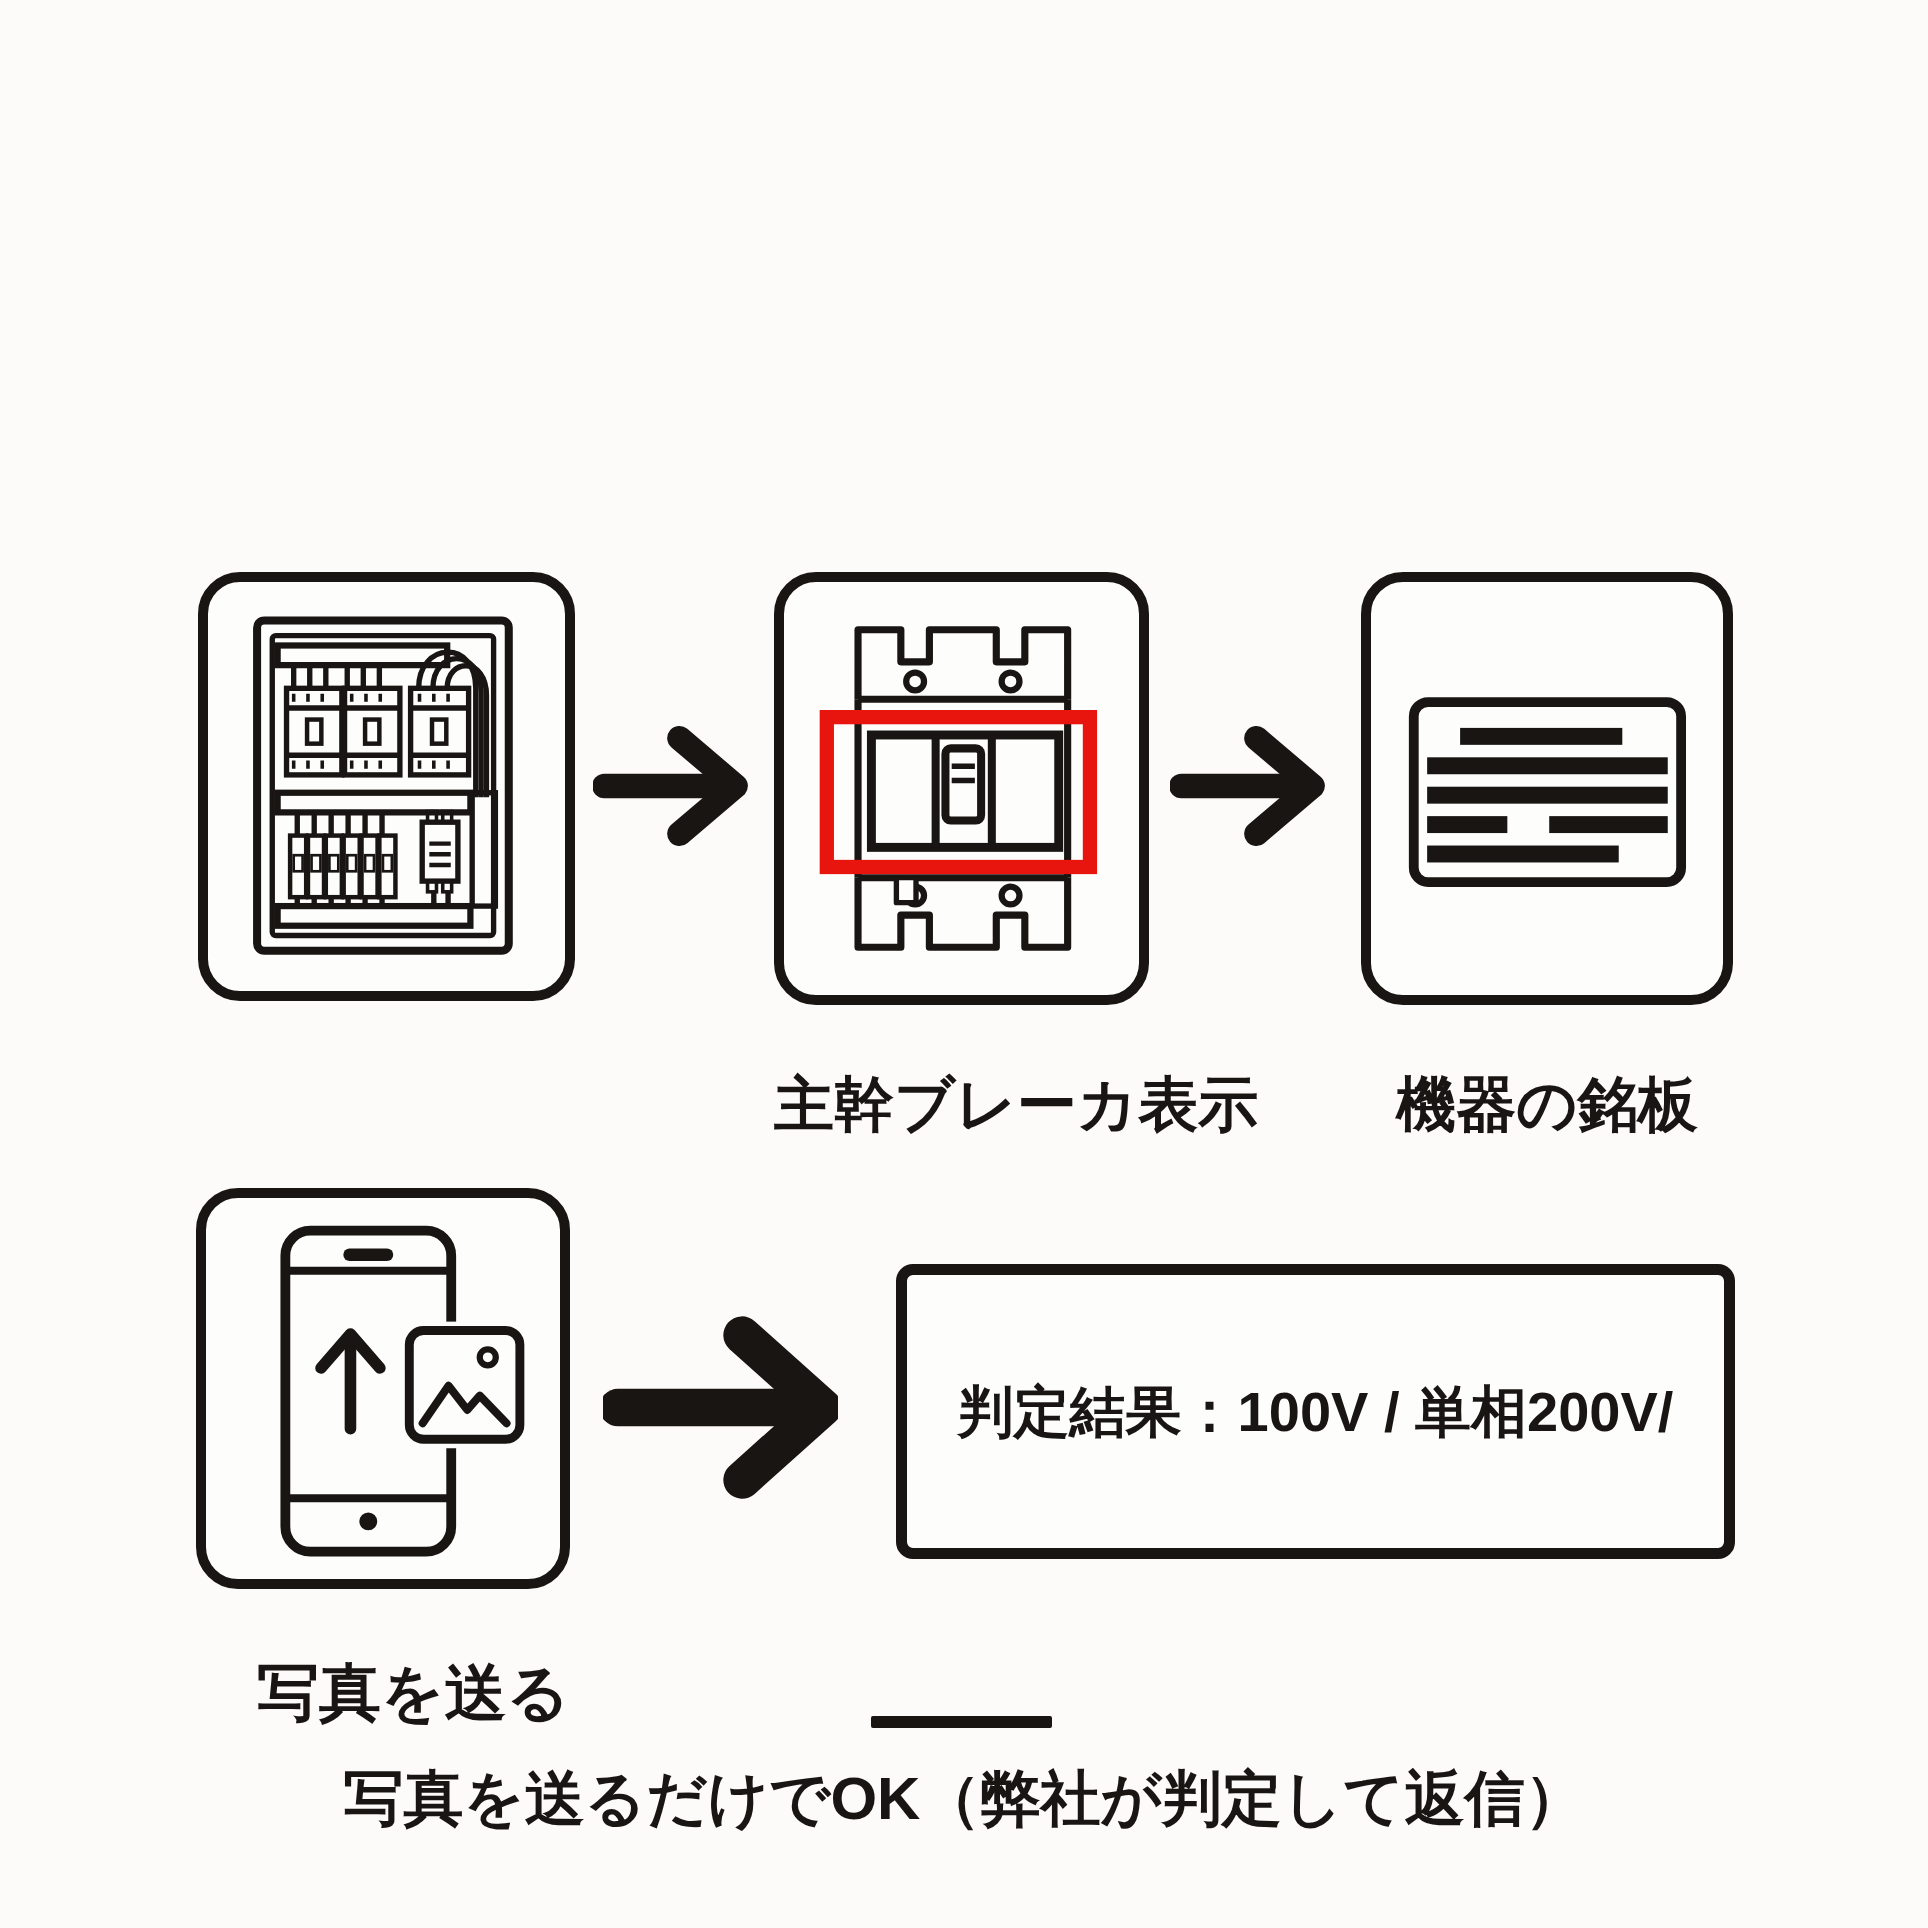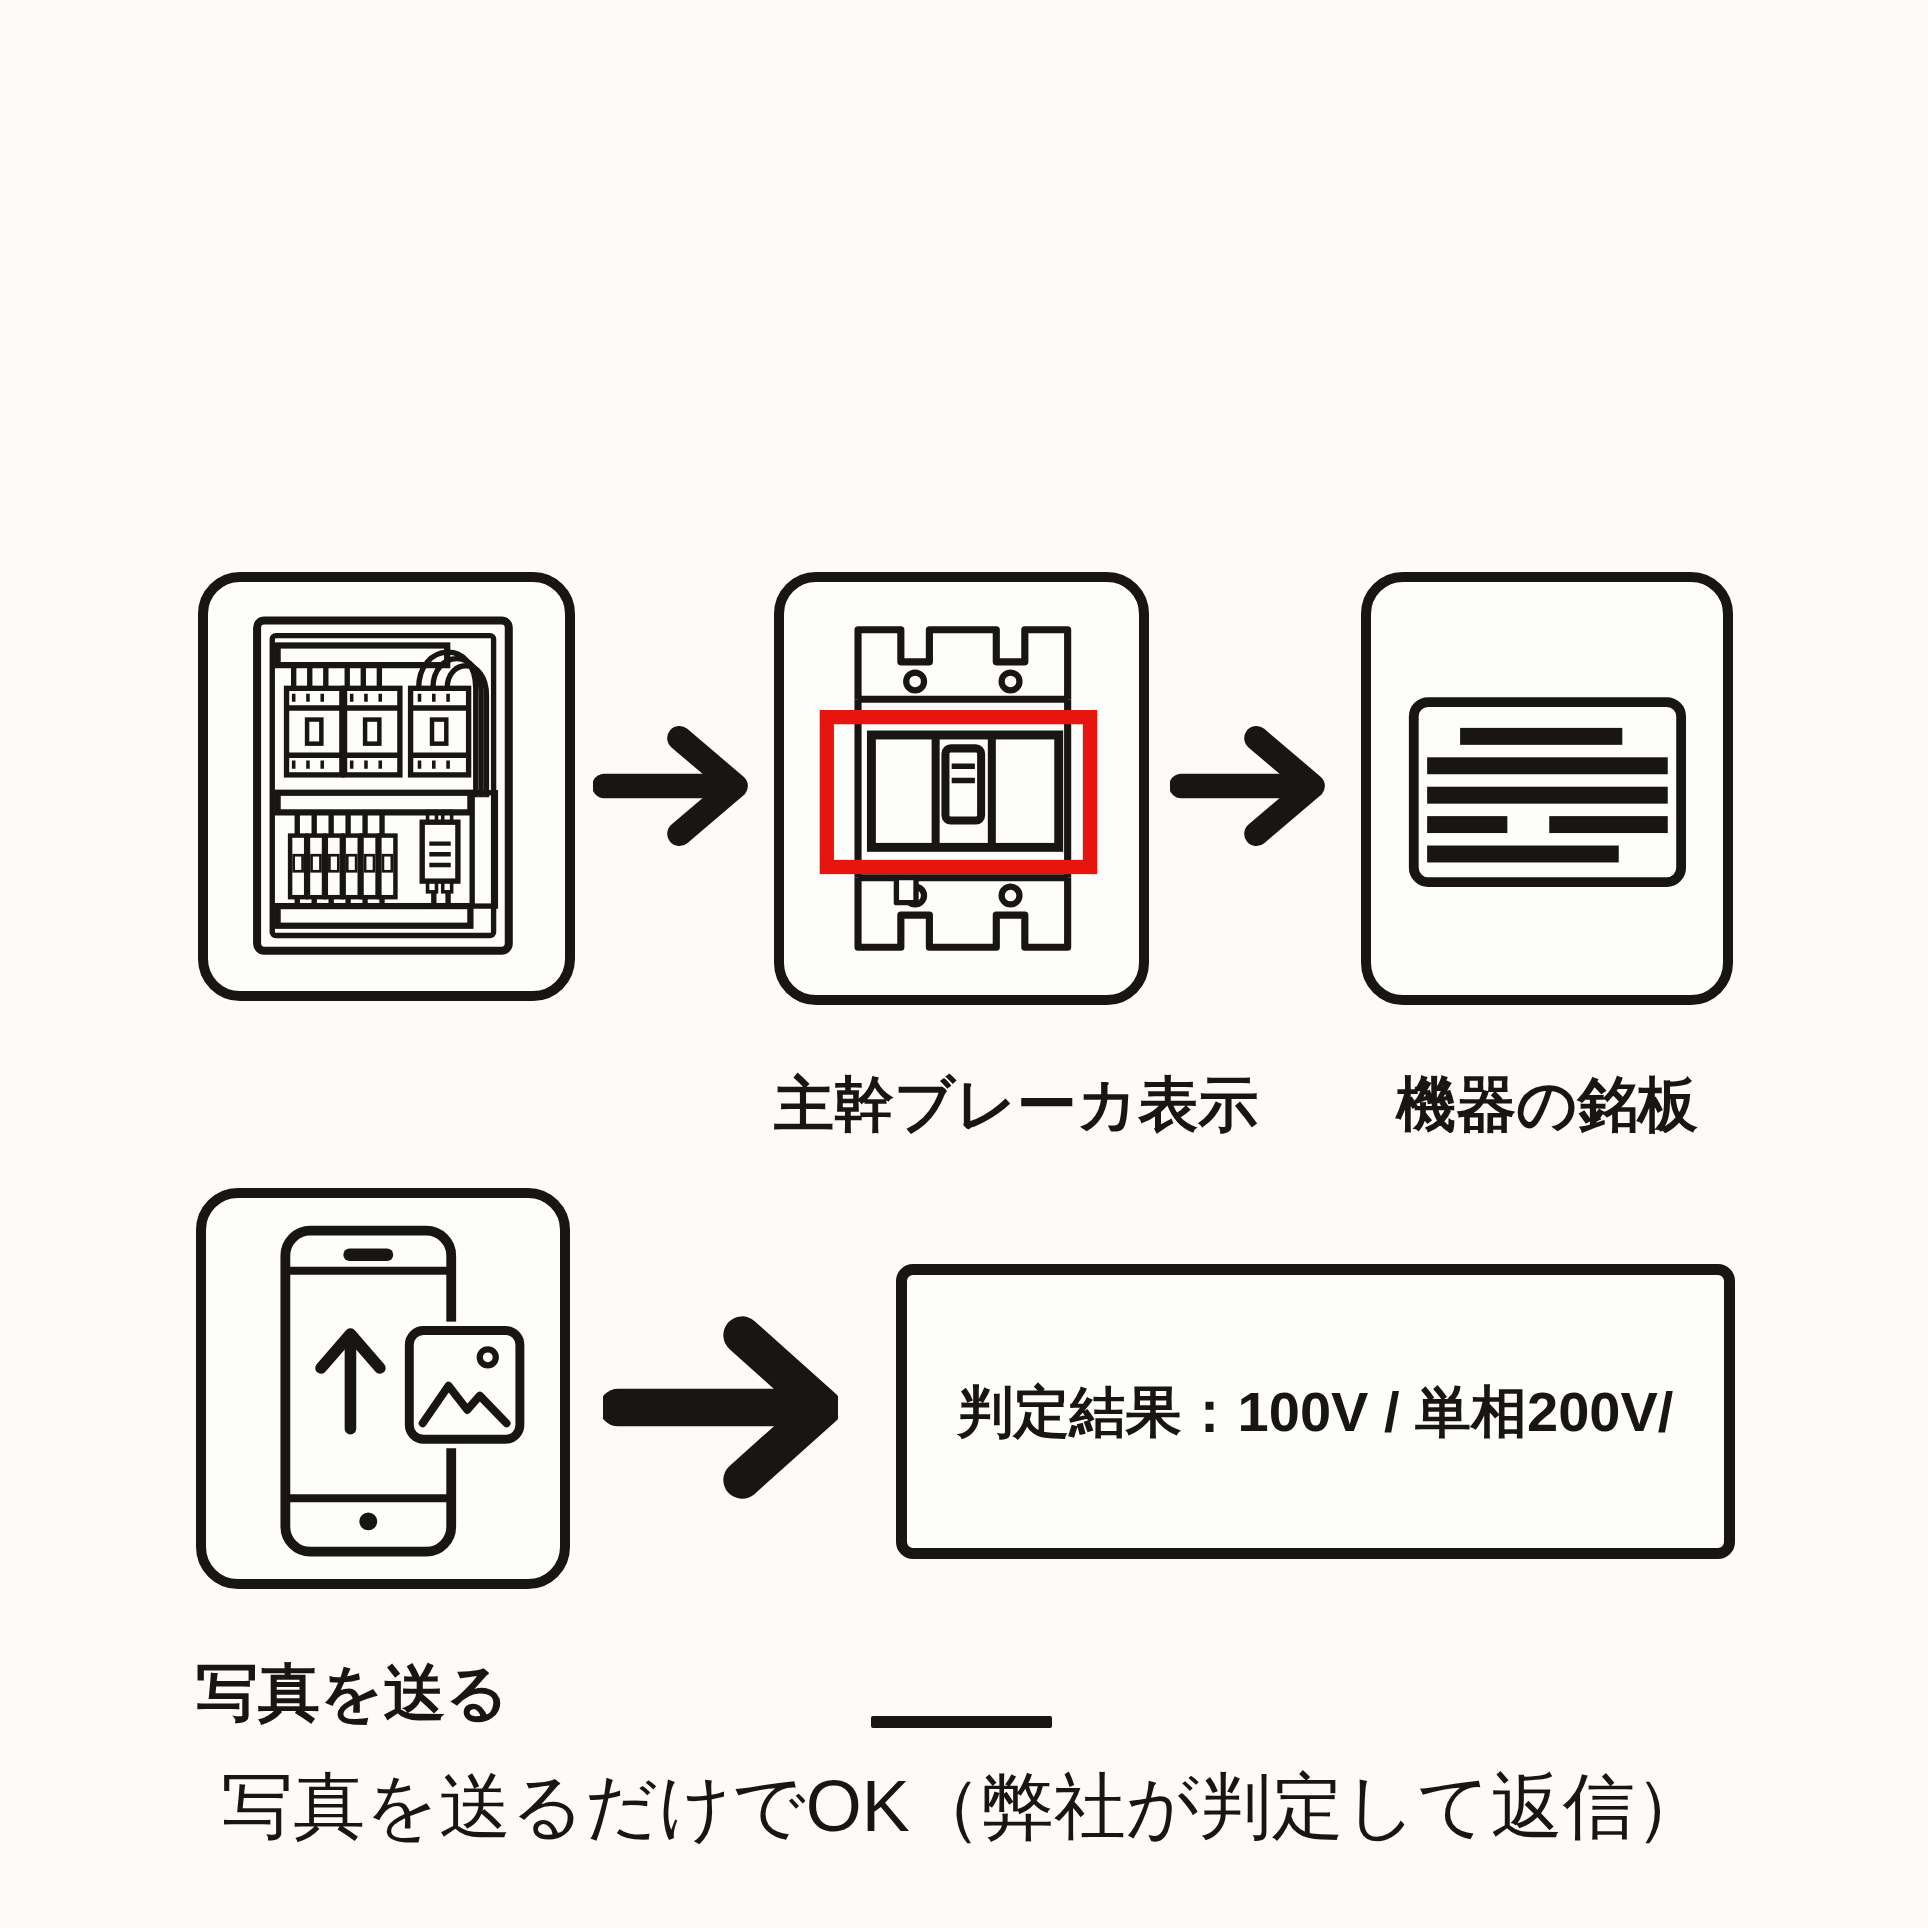--- a/index.html
+++ b/index.html
@@ -46,21 +46,21 @@
     font-size:60px;font-weight:800;
     line-height:85px;
     white-space:nowrap;
   }
   #label-panel   {left:198px; width:377px;}
   #label-breaker {left:774px; width:375px;}
   #label-nameplate{left:1361px;width:372px;}
 
   #label-send{
     position:absolute;left:196px;top:1650px;width:374px;
-    text-align:left;font-size:62px;font-weight:800;line-height:85px;
+    text-align:right;font-size:62px;font-weight:800;line-height:85px;
     white-space:nowrap;
   }
 
   .result-box{
     position:absolute;left:896px;top:1264px;width:839px;height:295px;
     border:11.3px solid #181512;border-radius:17px;
     background:#fdfdfb;box-sizing:border-box;
     display:flex;flex-direction:column;justify-content:center;
   }
   .result-line{
@@ -69,21 +69,21 @@
   }
   .result-line.second{transform:translateX(118px);}
 
   .divider{
     position:absolute;left:871px;top:1716px;width:181px;height:12.2px;
     background:#181512;border-radius:1.9px;
   }
 
   .footer-note{
     position:absolute;left:0;top:1759px;width:1928px;
-    text-align:center;font-size:72px;font-weight:400;
+    text-align:center;font-size:60px;font-weight:700;
     white-space:nowrap;
   }
 
   .stroke{stroke:#181512;fill:none;}
 </style>
 </head>
 <body>
 
 <div class="canvas">
 

